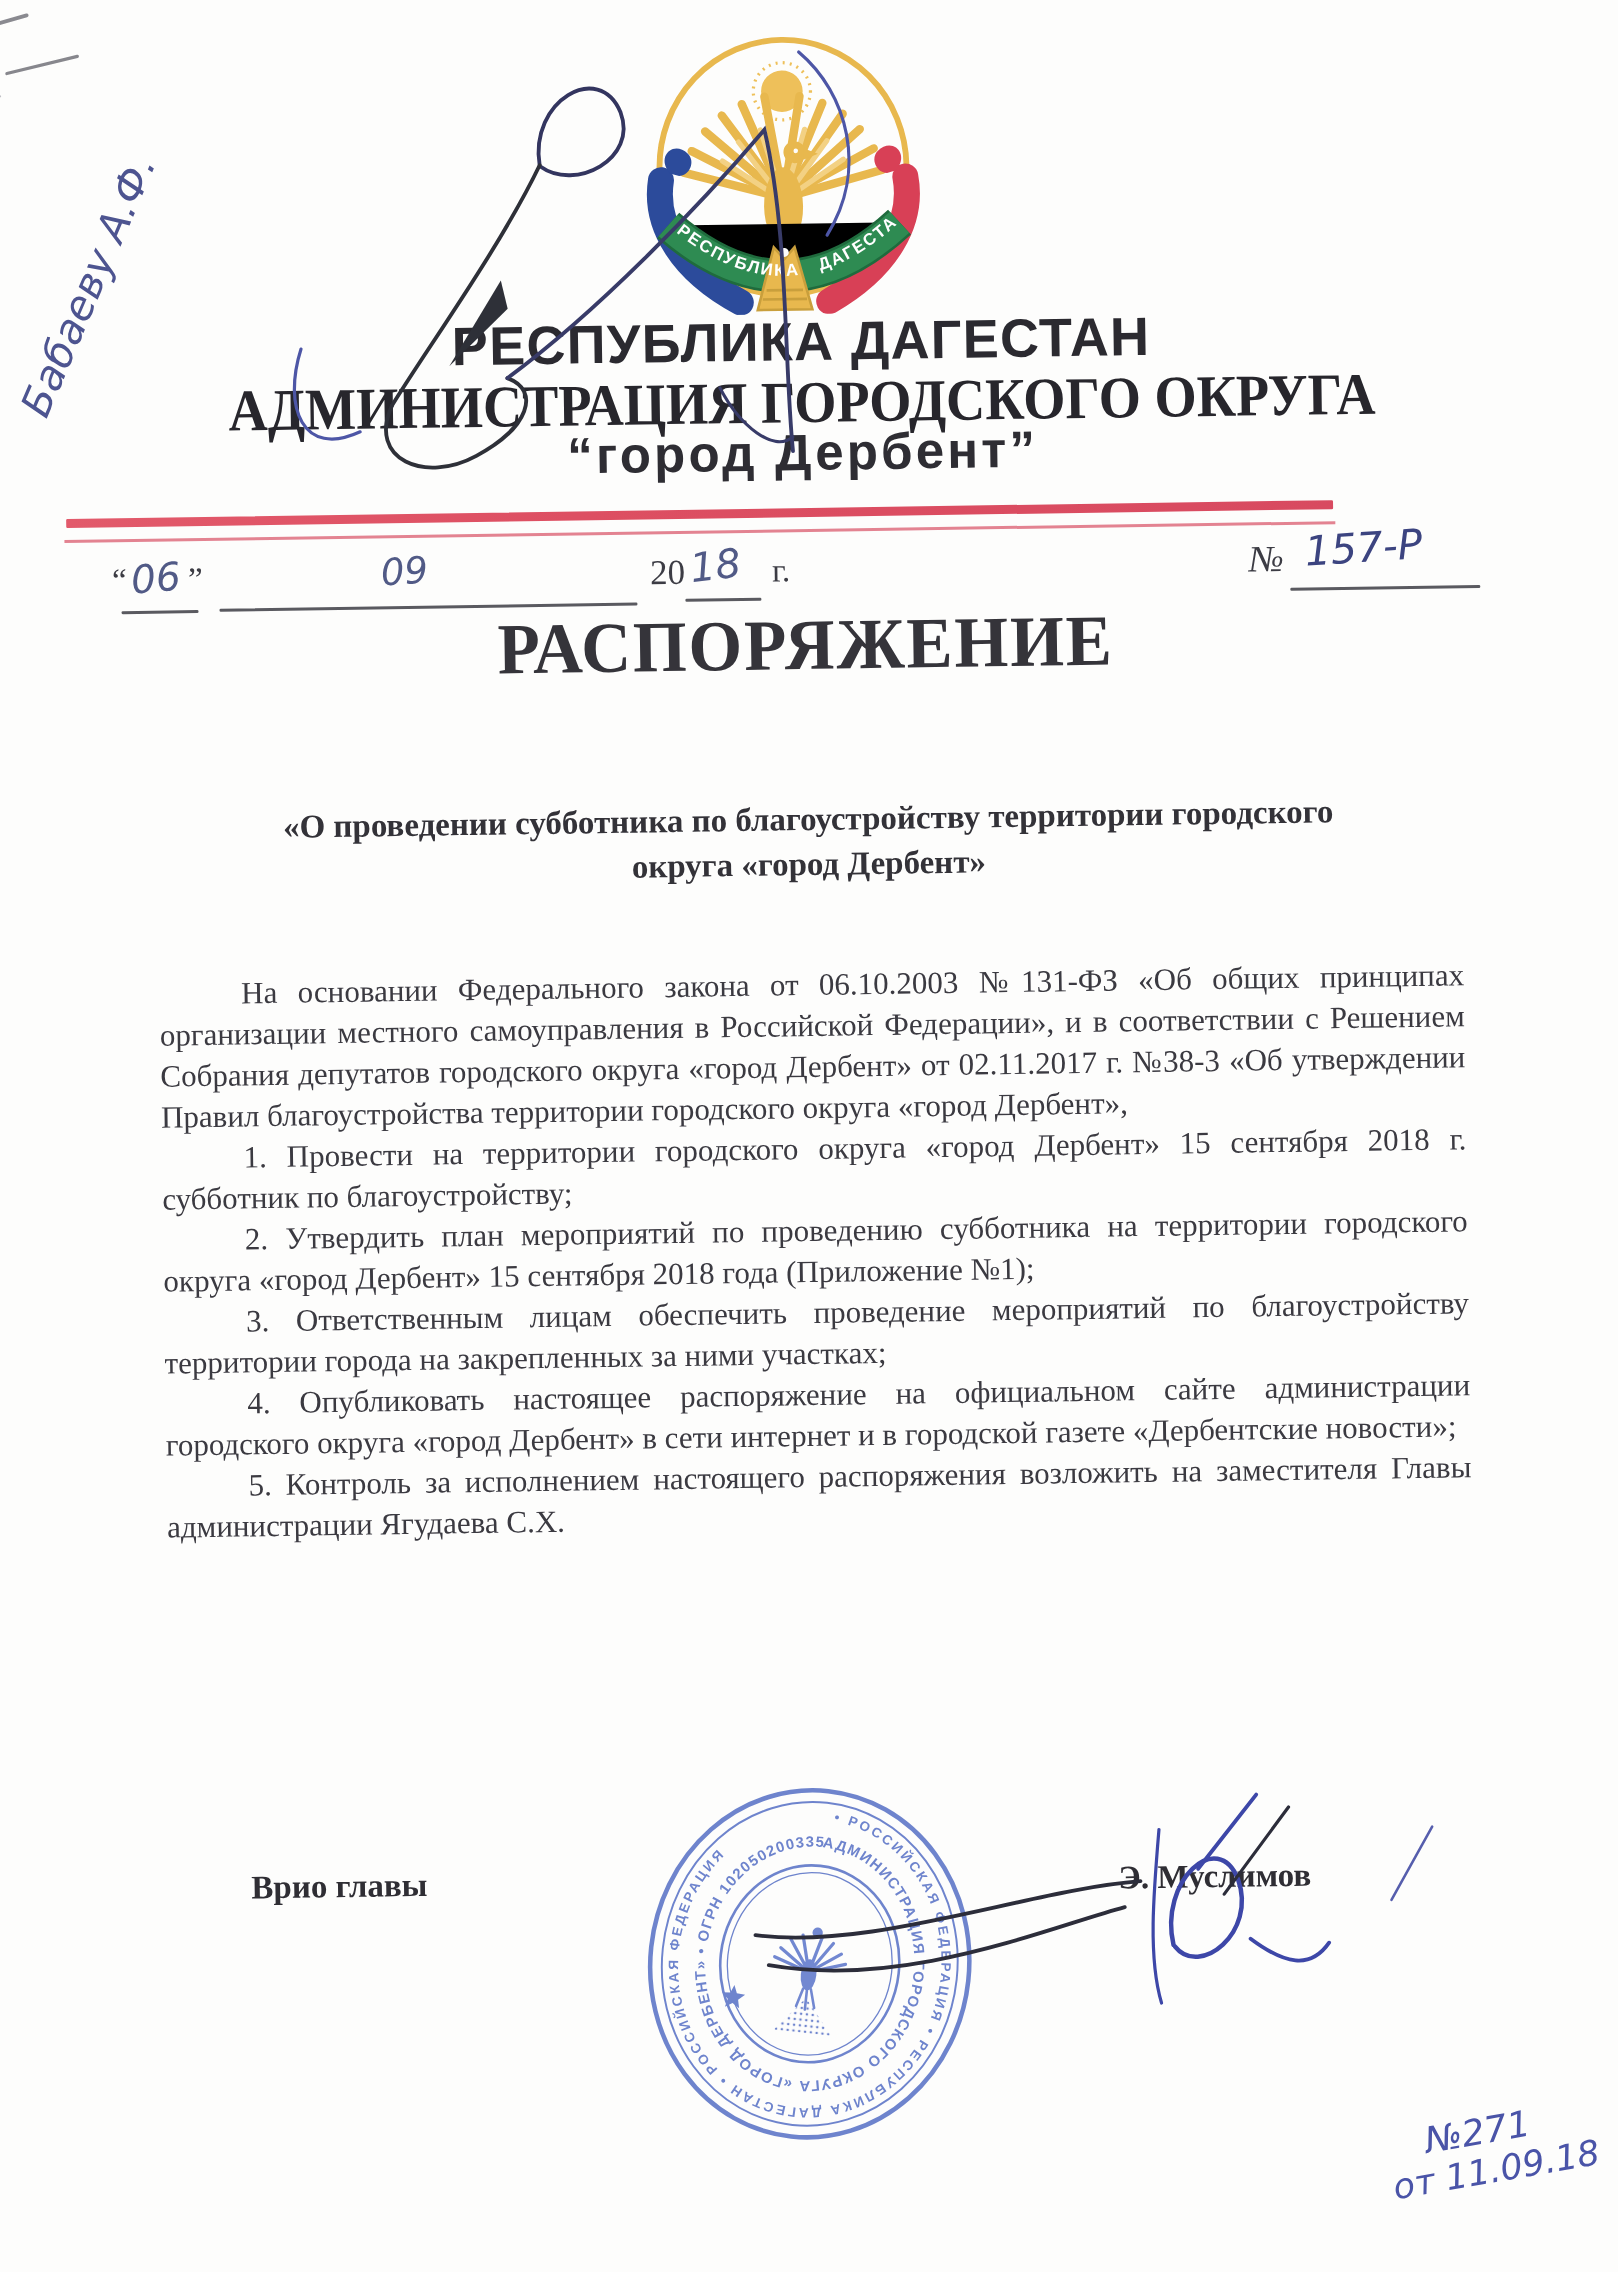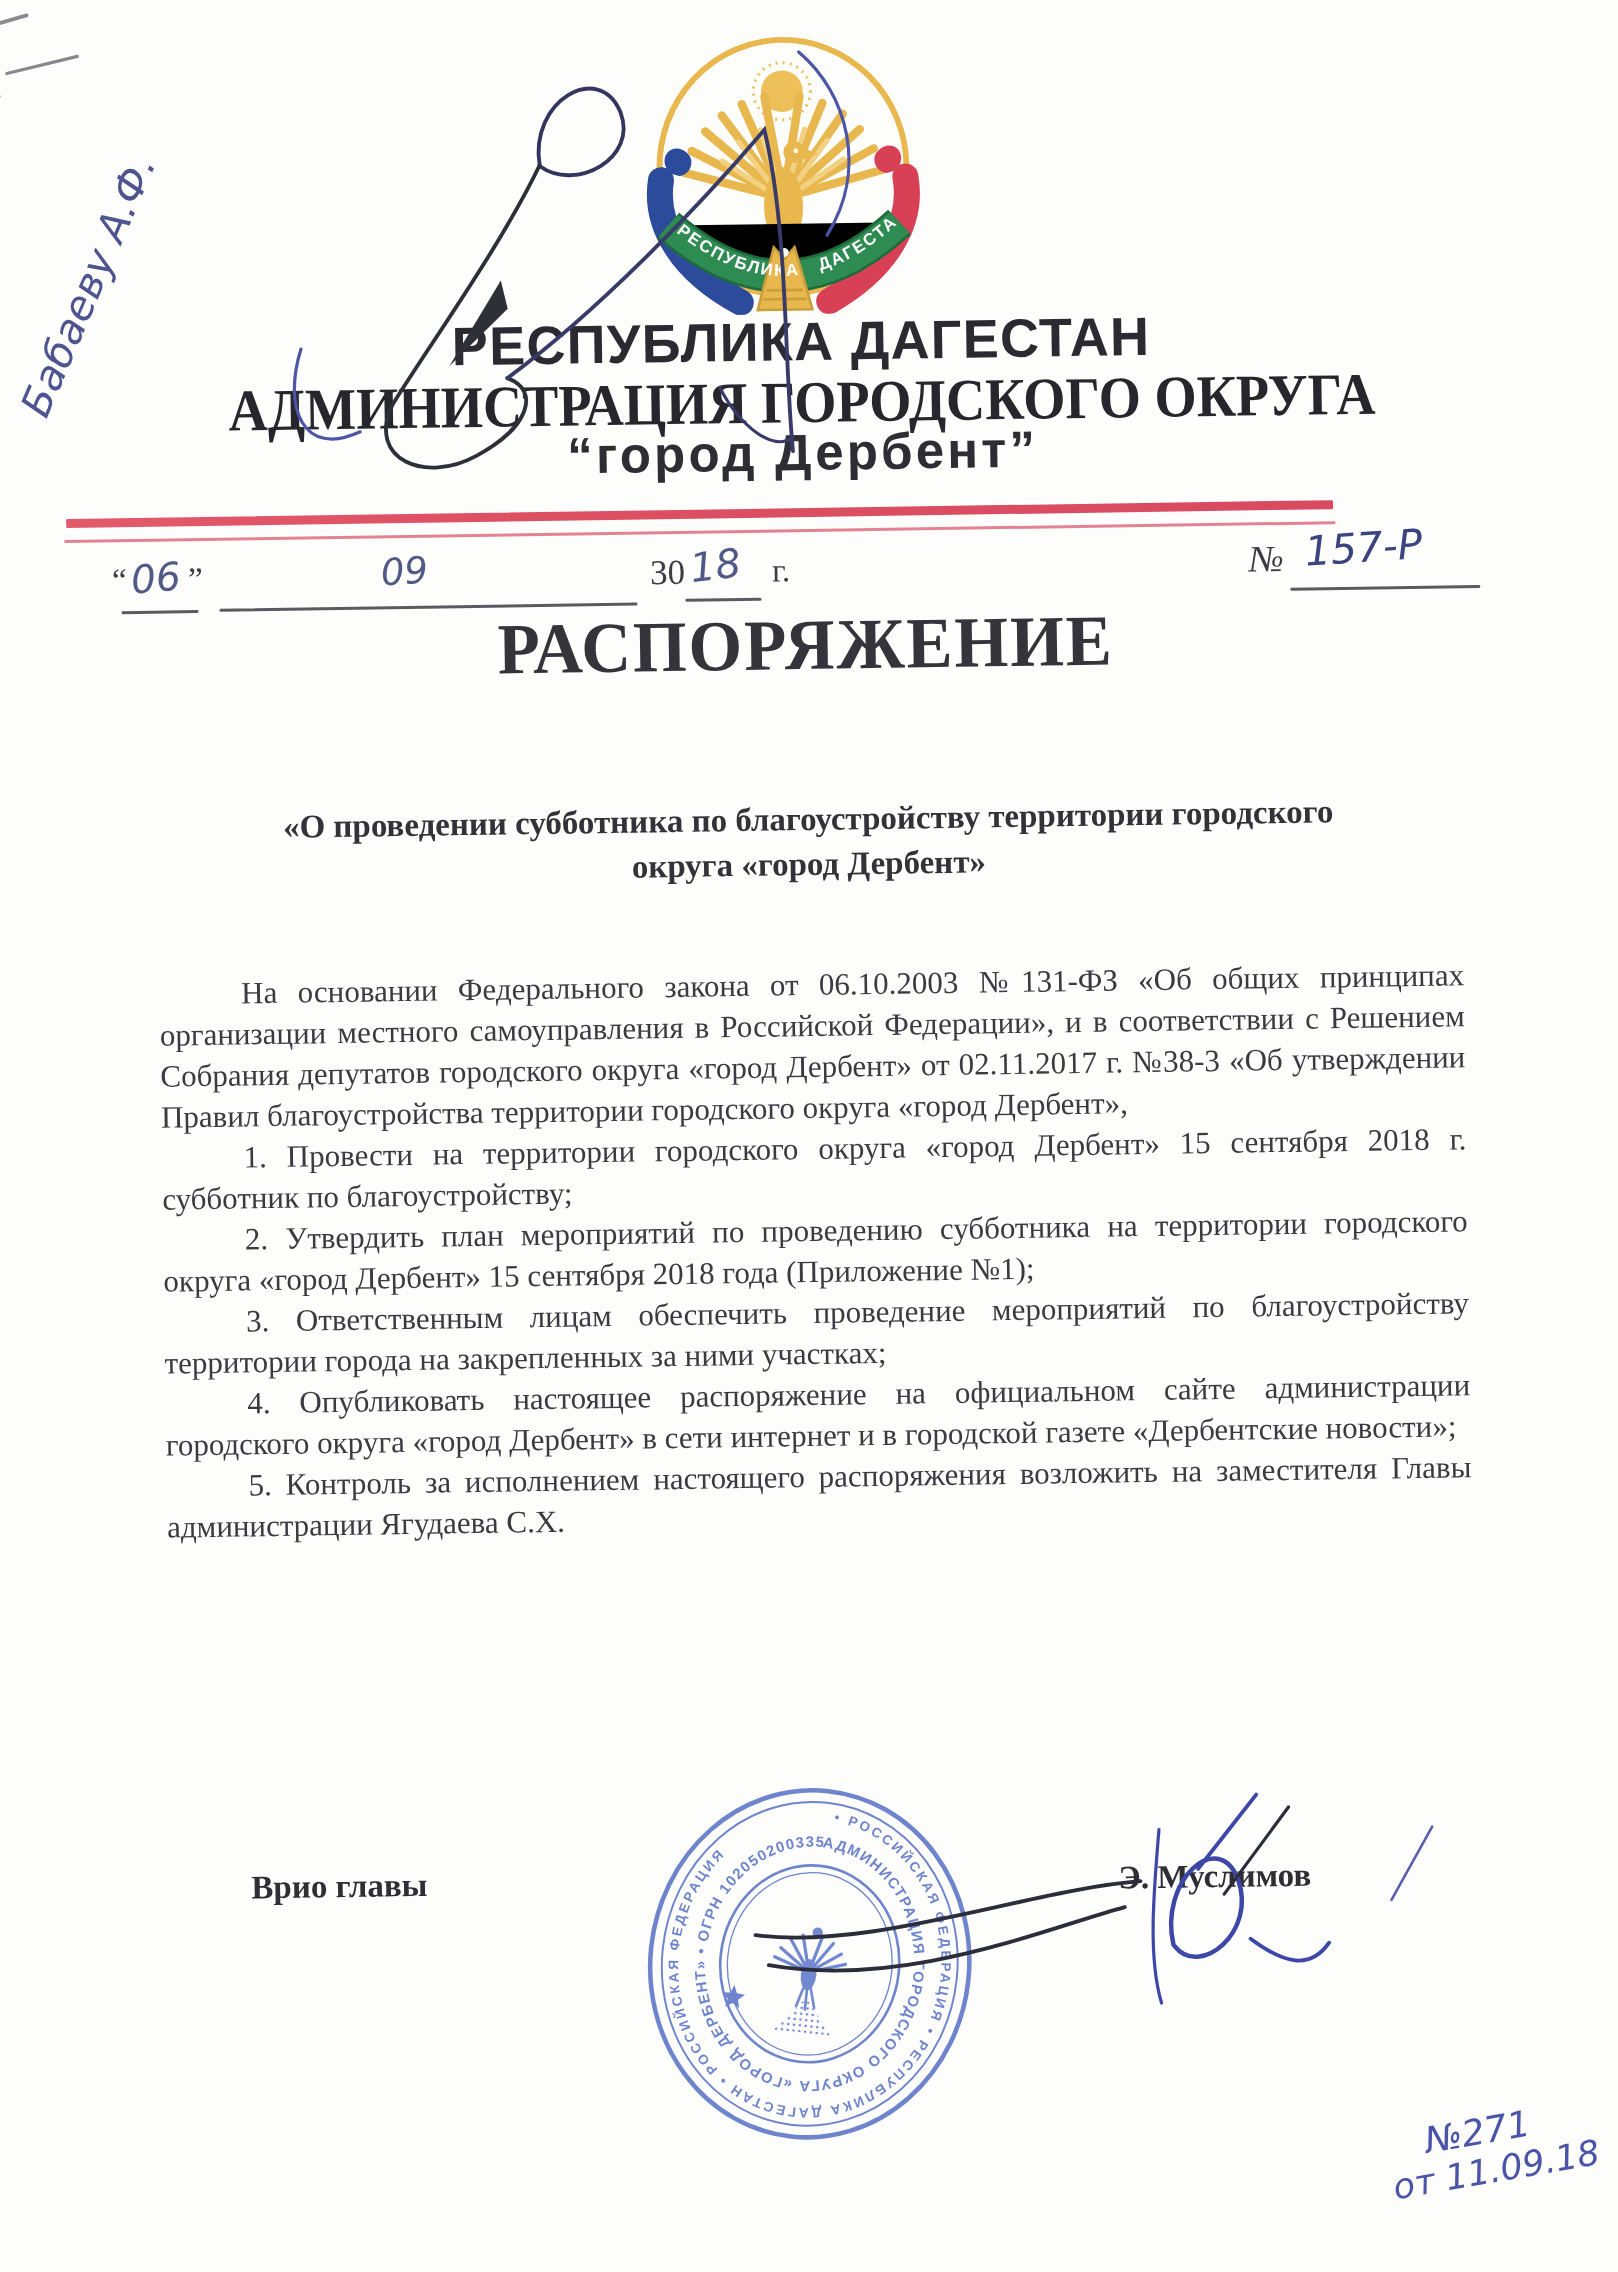--- a/index.html
+++ b/index.html
@@ -116,21 +116,21 @@
 
     <div class="abs red-thick"></div>
     <div class="abs red-thin"></div>
 
     <div class="abs printed" style="left:117px;top:552px;font-size:33px">“</div>
     <div class="abs hw" style="left:136px;top:546px;font-size:39px;transform:rotate(-4deg)">06</div>
     <div class="abs printed" style="left:193px;top:552px;font-size:33px">”</div>
     <div class="abs uline" style="left:126px;top:601px;width:77px"></div>
     <div class="abs hw" style="left:386px;top:544px;font-size:37px;transform:rotate(-3deg)">09</div>
     <div class="abs uline" style="left:224px;top:600px;width:418px"></div>
-    <div class="abs printed" style="left:655px;top:551px;font-size:35px">30</div>
+    <div class="abs printed" style="left:655px;top:551px;font-size:35px">20</div>
     <div class="abs hw" style="left:695px;top:541px;font-size:40px;transform:rotate(-6deg)">18</div>
     <div class="abs uline" style="left:690px;top:597px;width:76px"></div>
     <div class="abs printed" style="left:777px;top:552px;font-size:33px">г.</div>
 
     <div class="abs printed" style="left:1254px;top:544px;font-size:37px;font-style:italic">№</div>
     <div class="abs hw" style="left:1310px;top:532px;font-size:41px;transform:rotate(-3deg);color:#3c4480">157-Р</div>
     <div class="abs uline" style="left:1295px;top:595px;width:190px"></div>
 
     <div class="abs center title">РАСПОРЯЖЕНИЕ</div>
 

